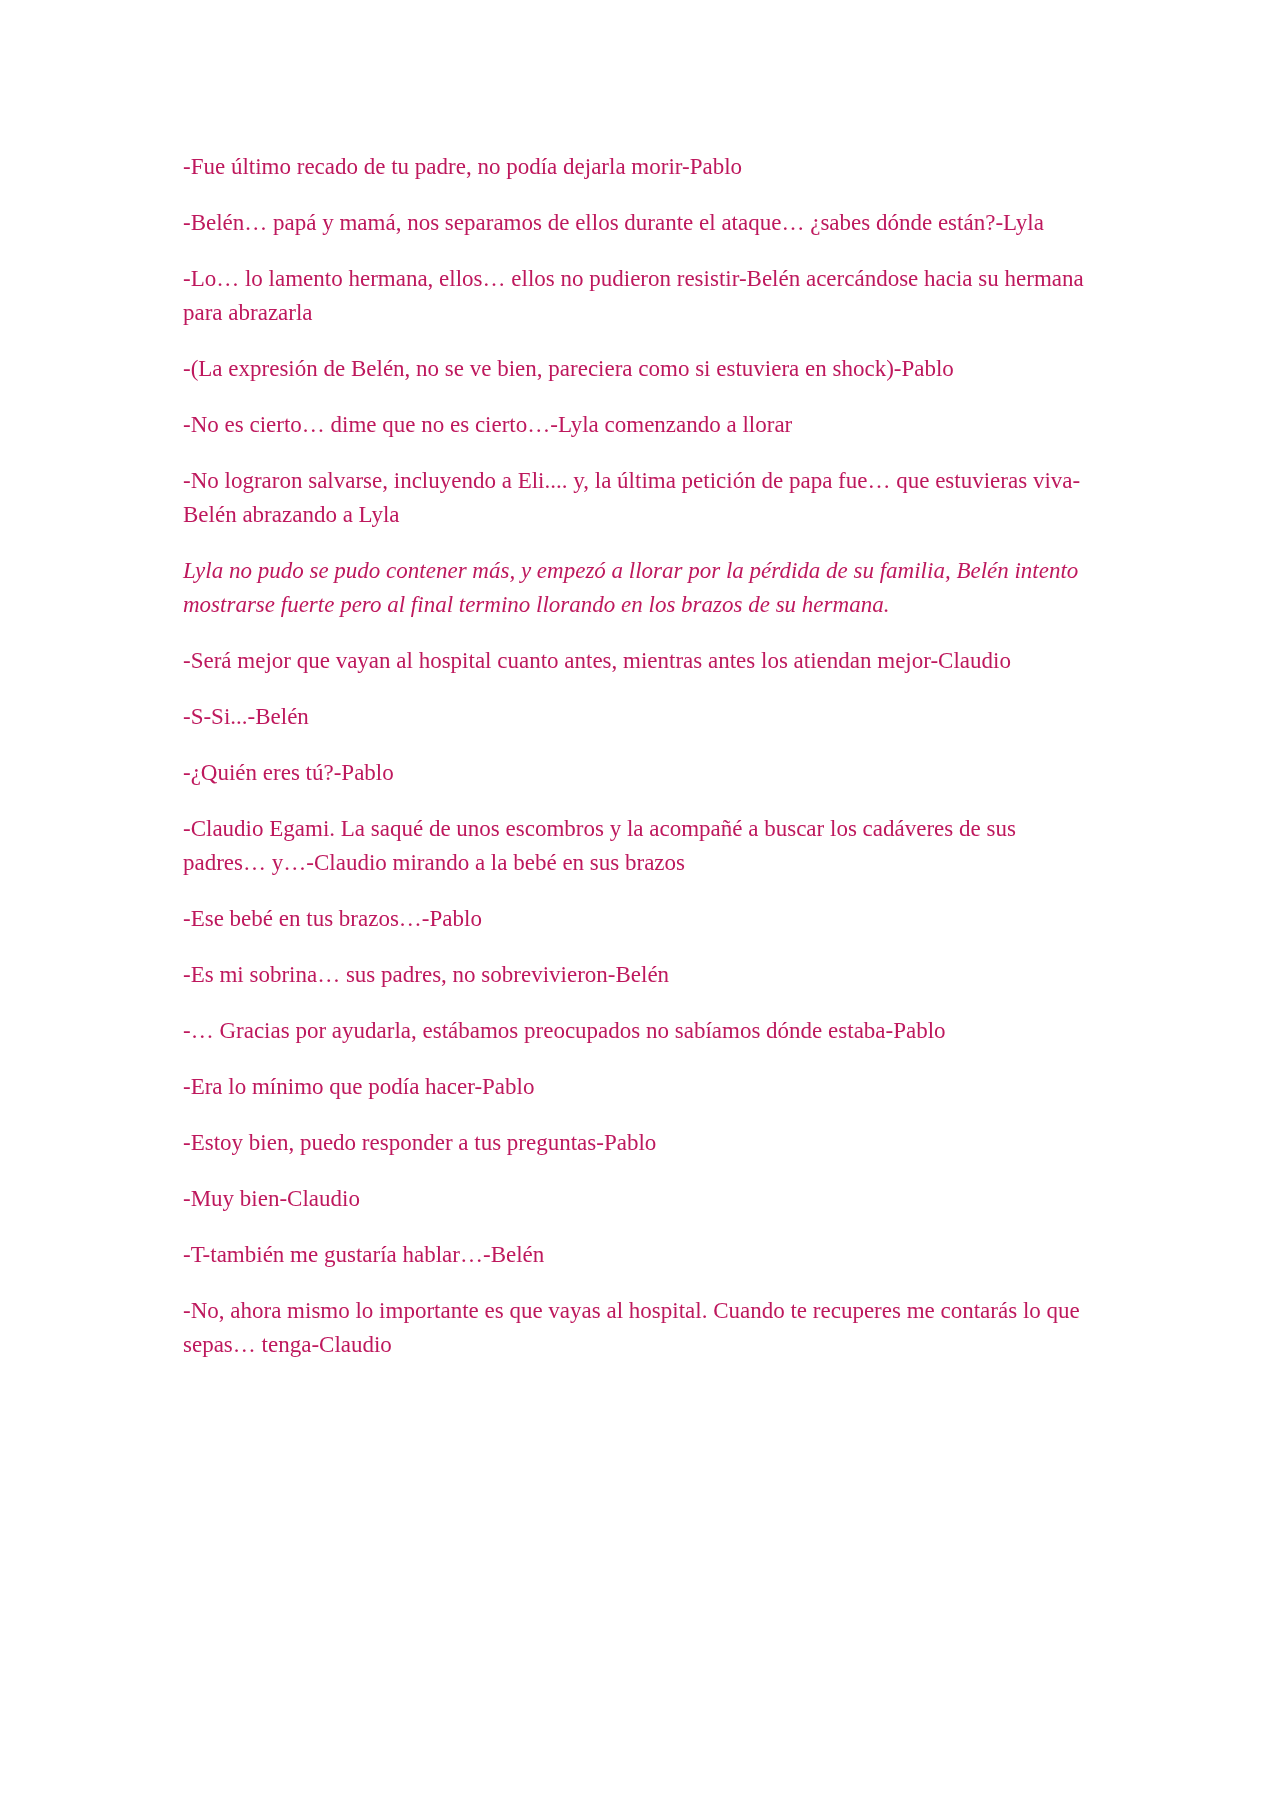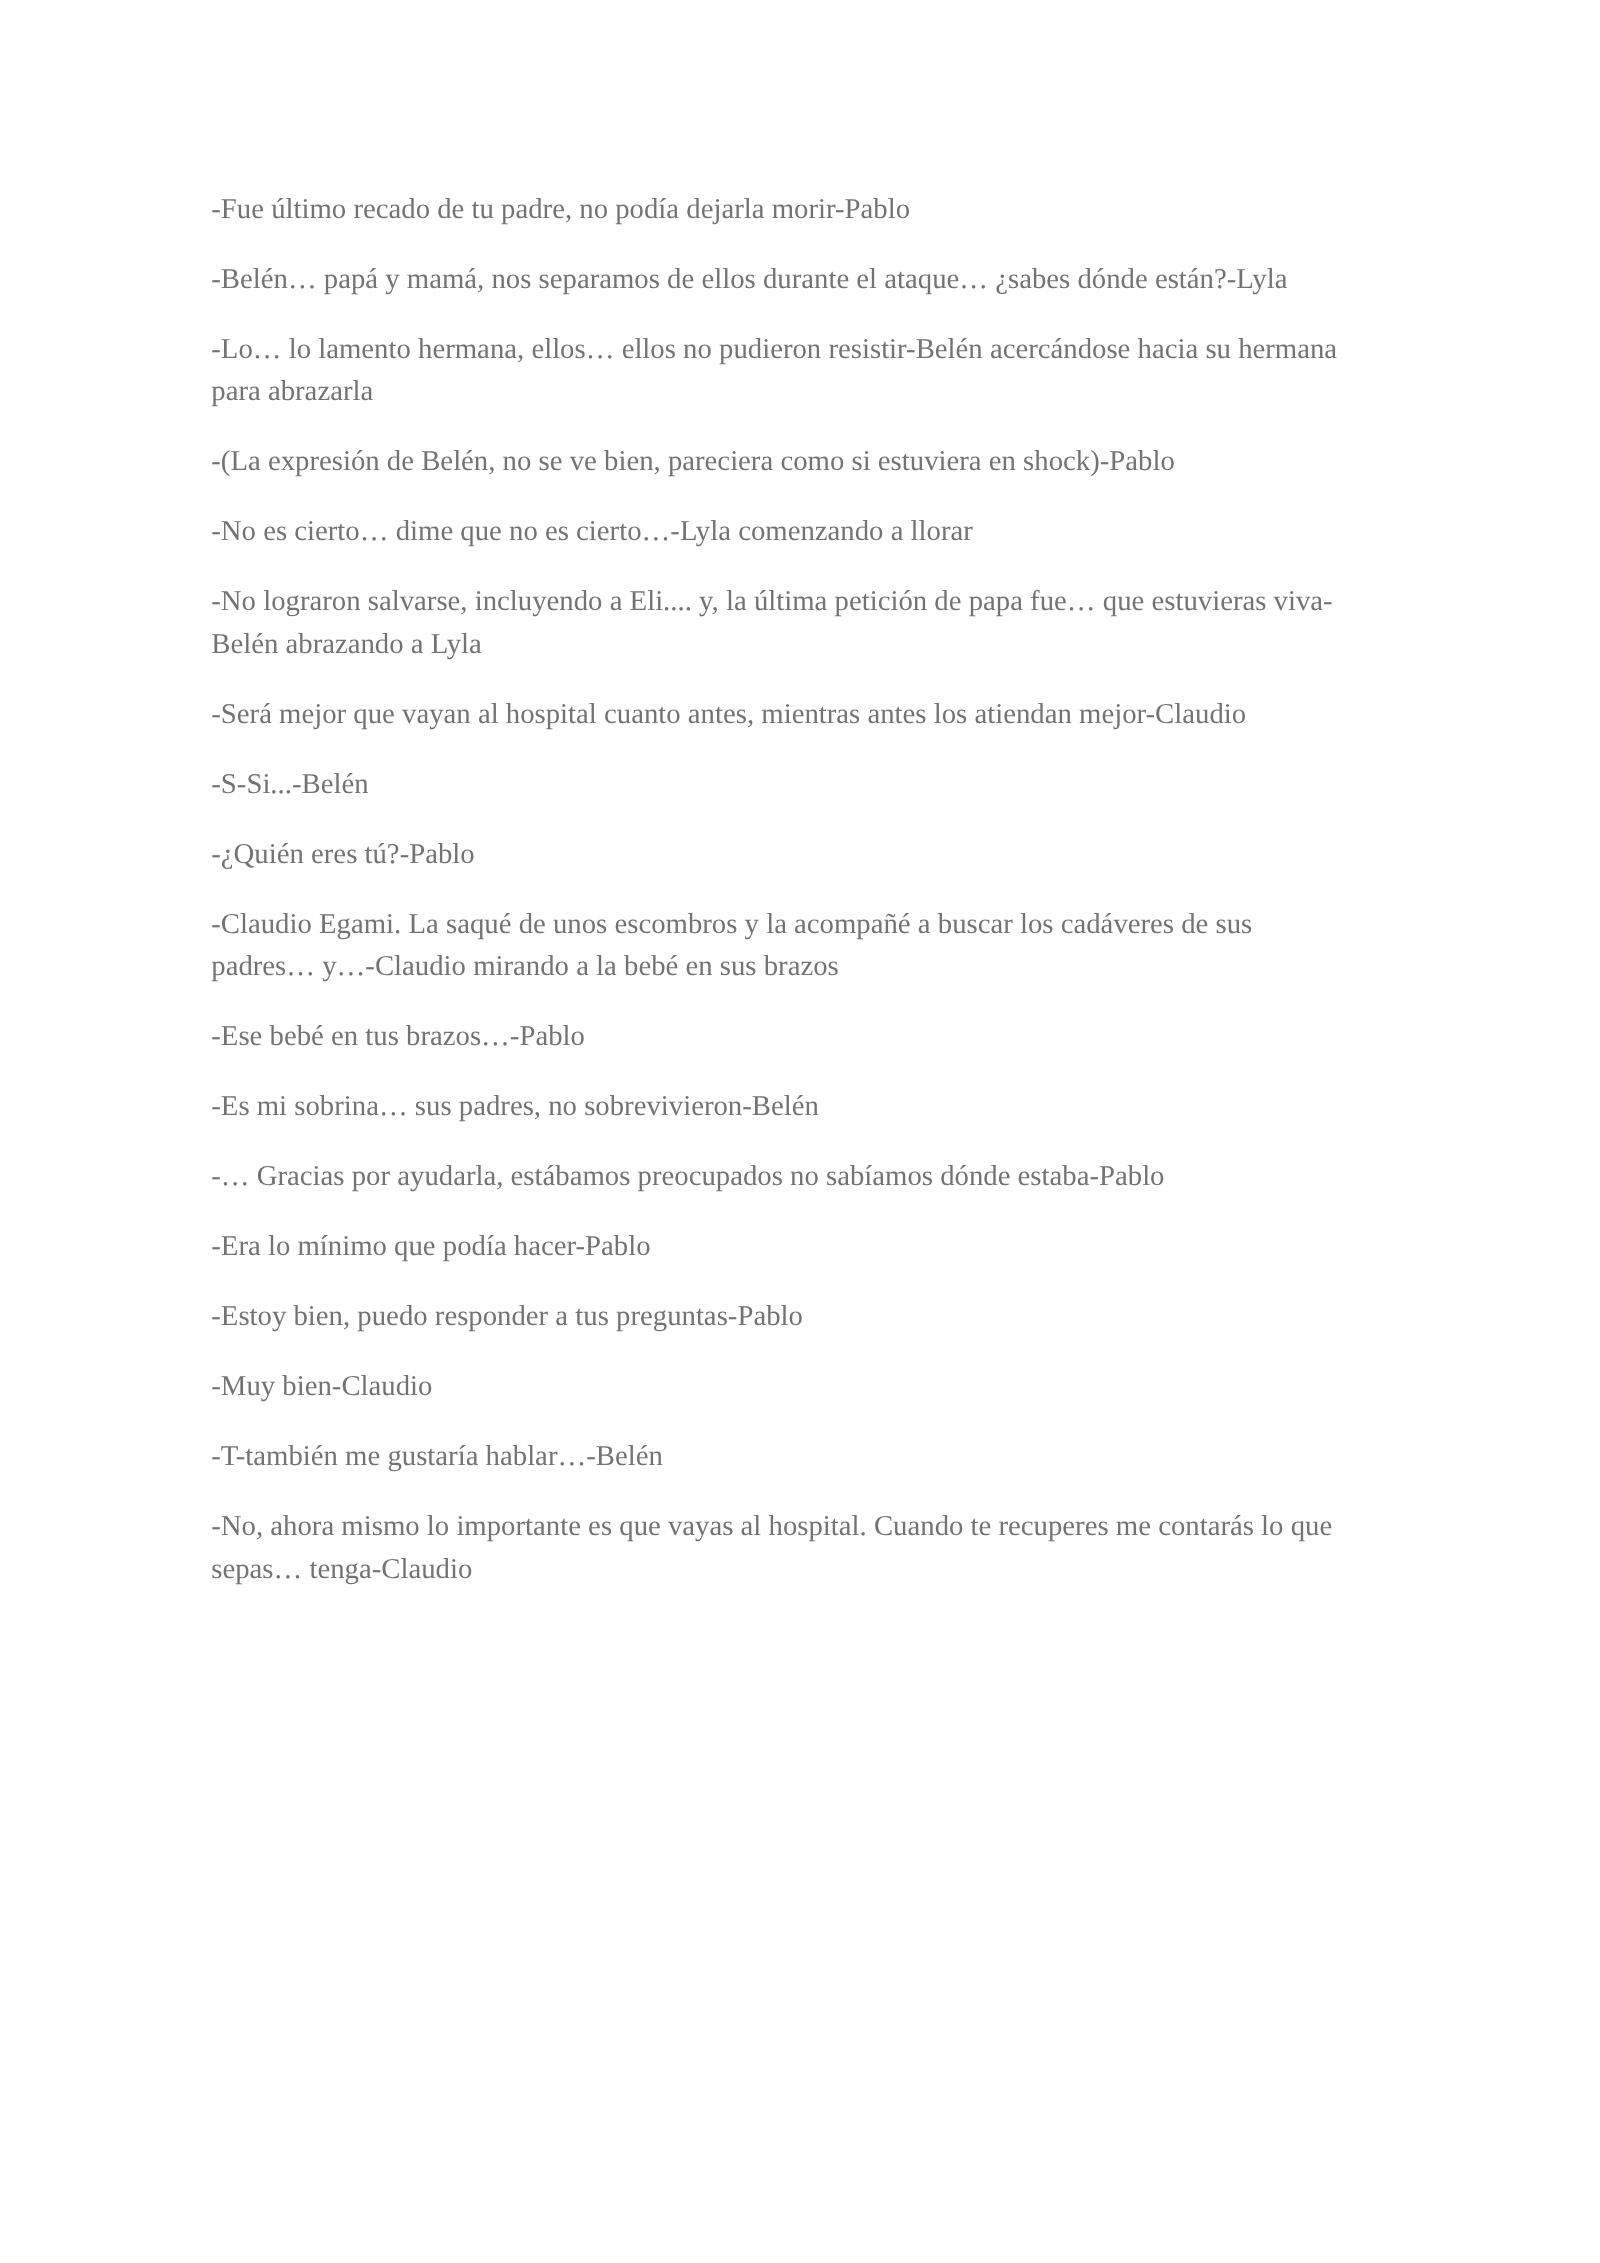--- a/index.html
+++ b/index.html
@@ -8,46 +8,47 @@
       background: #ffffff;
     }
     body {
       width: 1280px;
       height: 1810px;
       position: relative;
       overflow: hidden;
     }
     .page {
       position: absolute;
-      left: 169px;
+      left: 183px;
       top: 150px;
       width: 910px;
       font-family: "Liberation Serif", "DejaVu Serif", serif;
       font-size: 23px;
       line-height: 34px;
-      color: #737373;
+      color: #be185d;
     }
     .para {
       margin: 0 0 22px 0;
       white-space: normal;
     }
     .para.italic {
       font-style: italic;
     }
   </style>
 </head>
 <body>
 
 <div class="page">
   <p class="para">-Fue último recado de tu padre, no podía dejarla morir-Pablo</p>
   <p class="para">-Belén… papá y mamá, nos separamos de ellos durante el ataque… ¿sabes dónde están?-Lyla</p>
   <p class="para">-Lo… lo lamento hermana, ellos… ellos no pudieron resistir-Belén acercándose hacia su hermana para abrazarla</p>
   <p class="para">-(La expresión de Belén, no se ve bien, pareciera como si estuviera en shock)-Pablo</p>
   <p class="para">-No es cierto… dime que no es cierto…-Lyla comenzando a llorar</p>
   <p class="para">-No lograron salvarse, incluyendo a Eli.... y, la última petición de papa fue… que estuvieras viva-Belén abrazando a Lyla</p>
+  <p class="para italic">Lyla no pudo se pudo contener más, y empezó a llorar por la pérdida de su familia, Belén intento mostrarse fuerte pero al final termino llorando en los brazos de su hermana.</p>
   <p class="para">-Será mejor que vayan al hospital cuanto antes, mientras antes los atiendan mejor-Claudio</p>
   <p class="para">-S-Si...-Belén</p>
   <p class="para">-¿Quién eres tú?-Pablo</p>
   <p class="para">-Claudio Egami. La saqué de unos escombros y la acompañé a buscar los cadáveres de sus padres… y…-Claudio mirando a la bebé en sus brazos</p>
   <p class="para">-Ese bebé en tus brazos…-Pablo</p>
   <p class="para">-Es mi sobrina… sus padres, no sobrevivieron-Belén</p>
   <p class="para">-… Gracias por ayudarla, estábamos preocupados no sabíamos dónde estaba-Pablo</p>
   <p class="para">-Era lo mínimo que podía hacer-Pablo</p>
   <p class="para">-Estoy bien, puedo responder a tus preguntas-Pablo</p>
   <p class="para">-Muy bien-Claudio</p>

